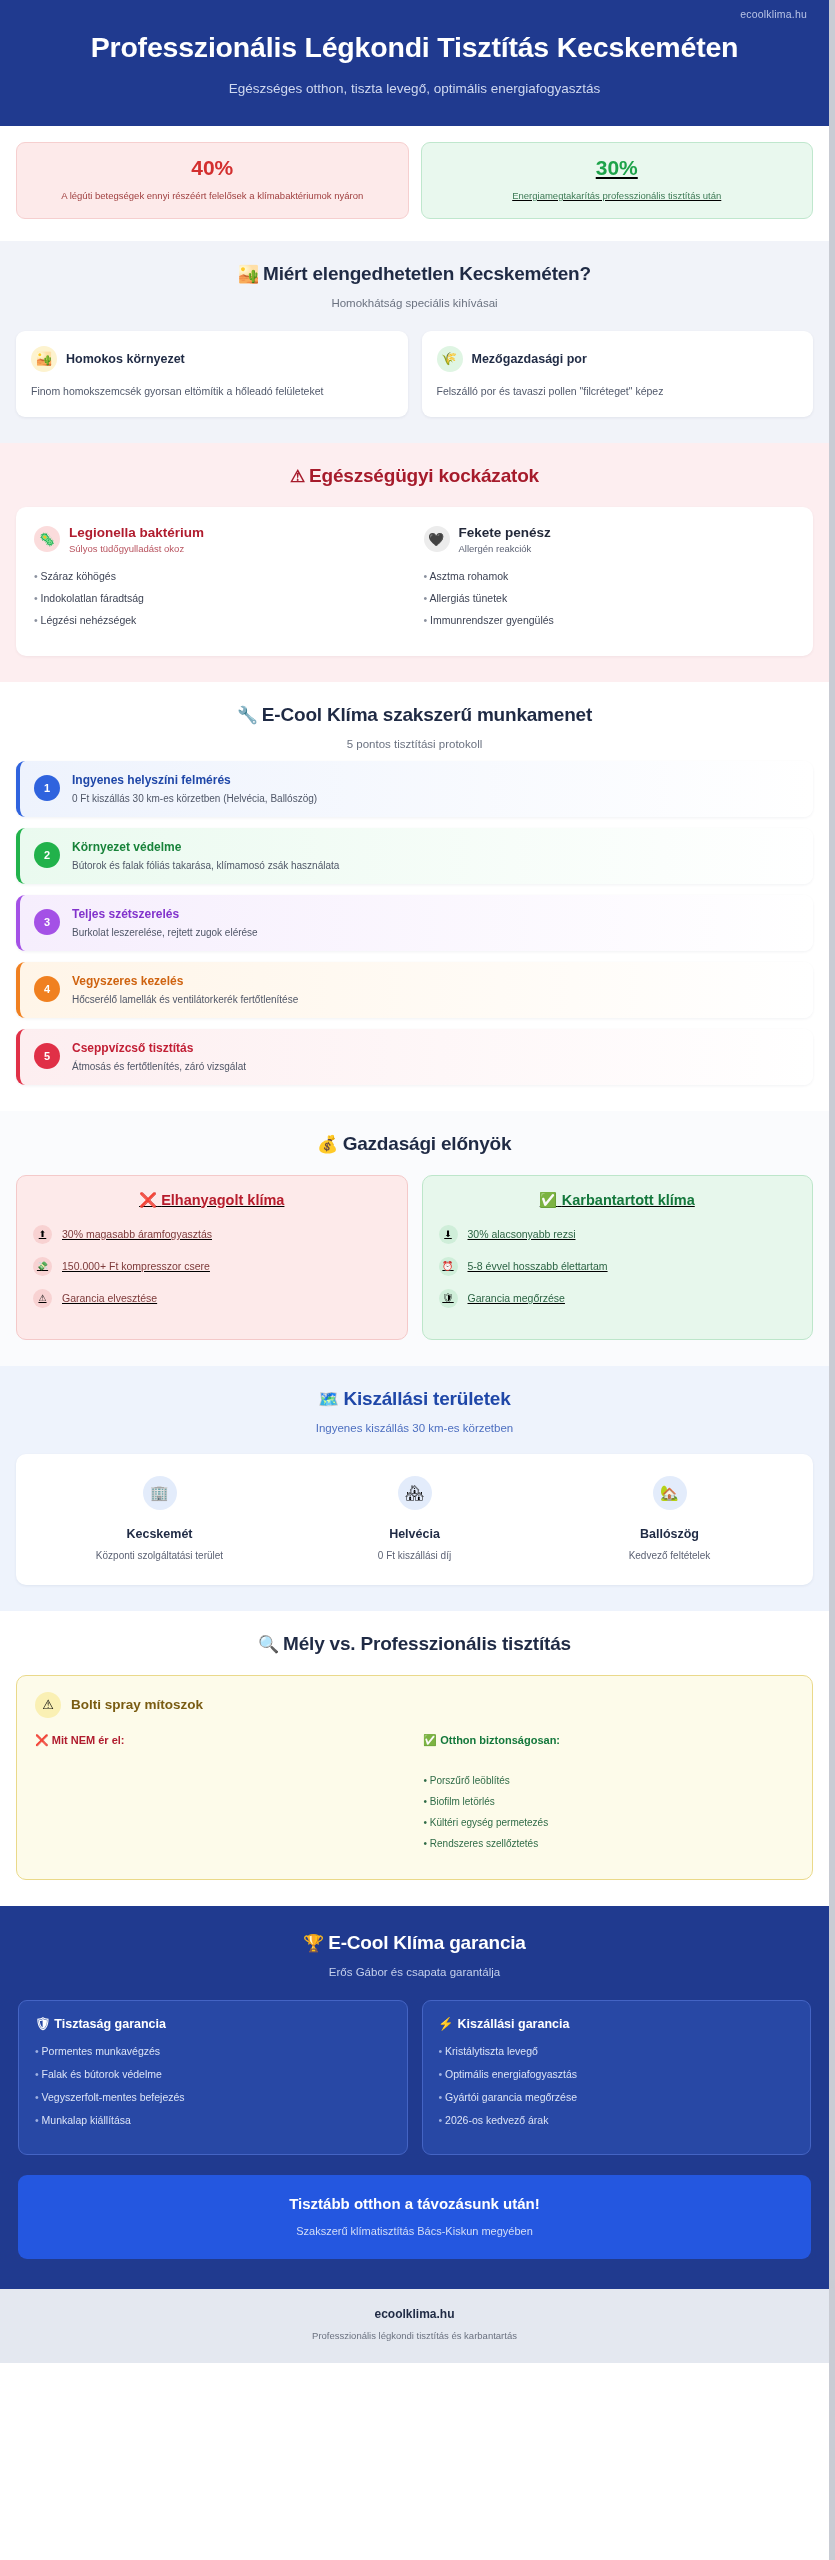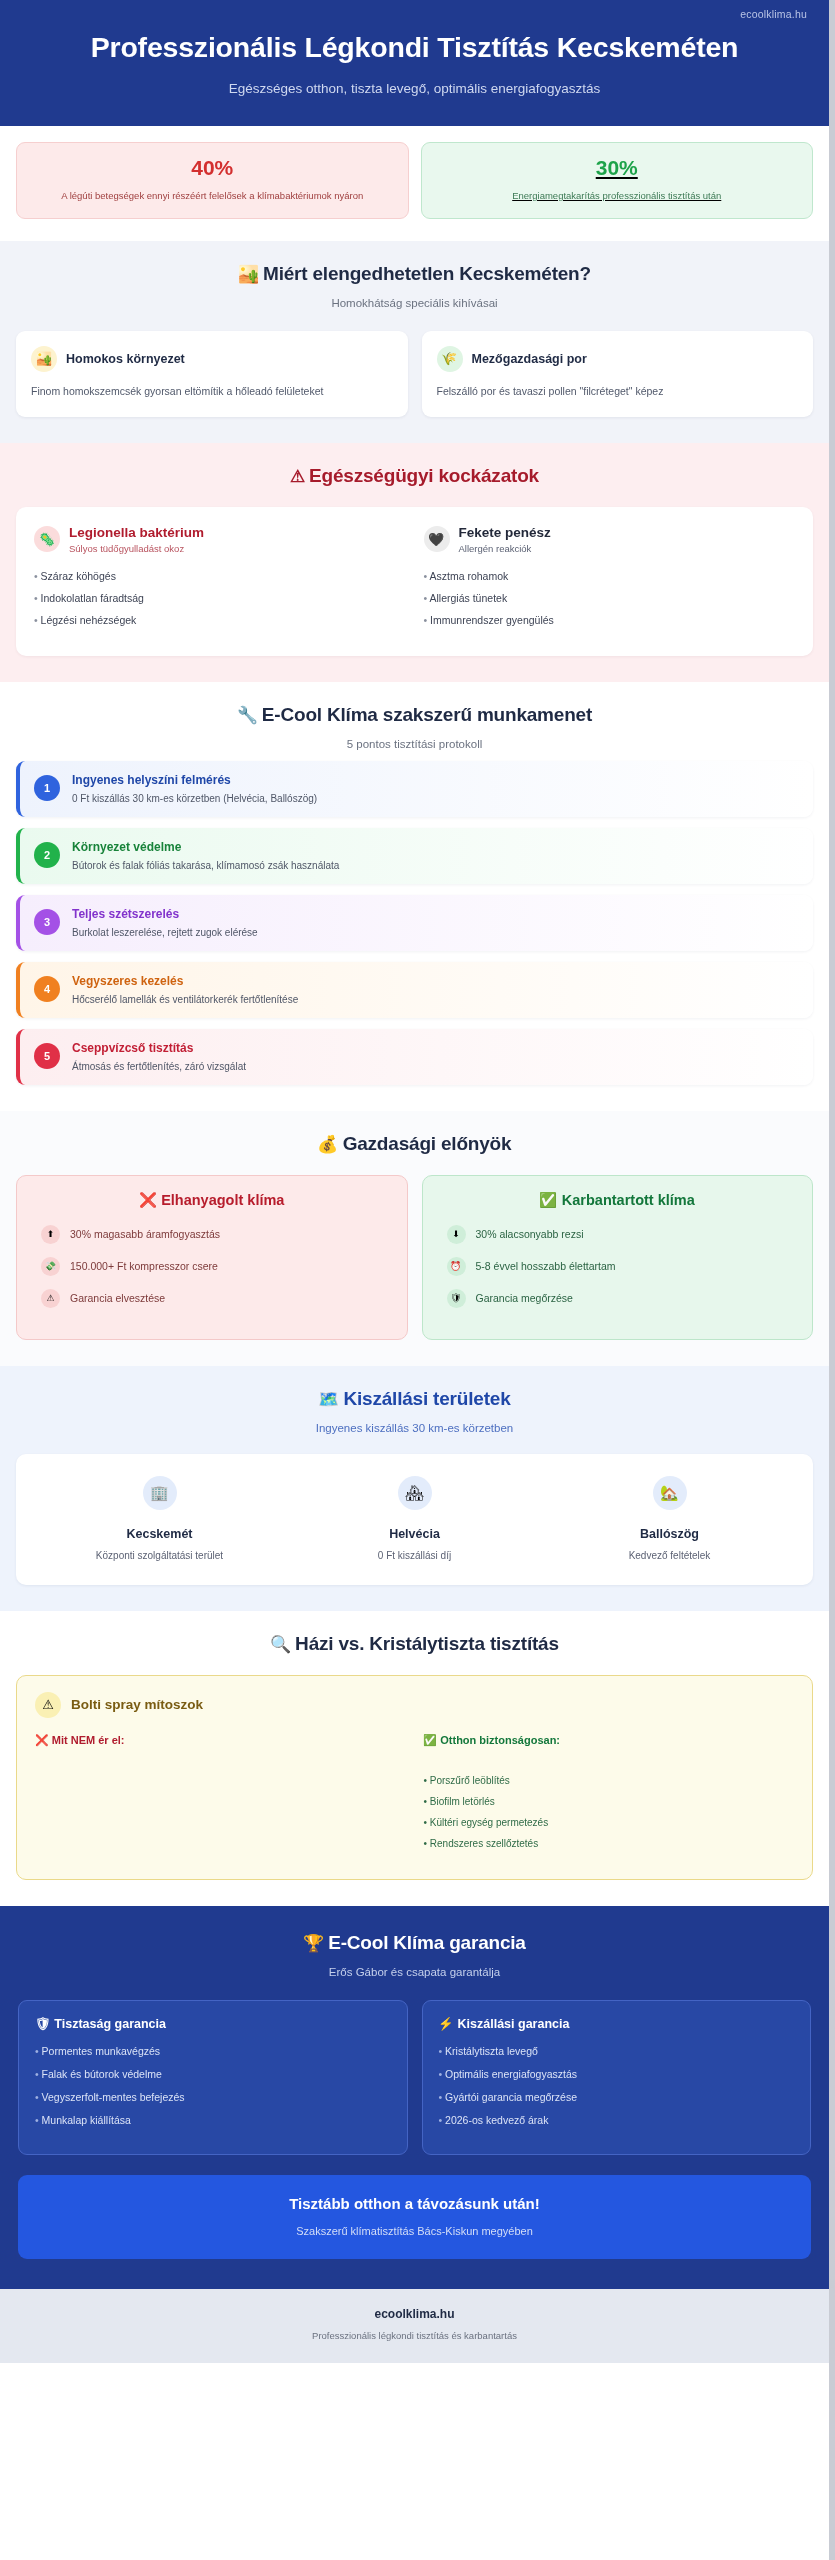--- a/index.html
+++ b/index.html
@@ -143,21 +143,21 @@
   .s3 { background:linear-gradient(90deg,#f6eefd,#ffffff); border-left:4px solid #a451e6; }
   .s3 .bub { background:#a451e6; } .s3 .st-title { color:#8233cc; }
   .s4 { background:linear-gradient(90deg,#fff5e8,#ffffff); border-left:4px solid #f08020; }
   .s4 .bub { background:#f08020; } .s4 .st-title { color:#cf6310; }
   .s5 { background:linear-gradient(90deg,#fdeef0,#ffffff); border-left:4px solid #e03047; }
   .s5 .bub { background:#e03047; } .s5 .st-title { color:#c21f35; }
 
   
   .economy { background:#fafbfd; }
   .eco-row { display:flex; gap:14px; margin-top:20px; }
-  .eco-card { flex:1; border-radius:10px; padding:16px 24px 18px; }
+  .eco-card { flex:1; border-radius:10px; padding:16px 16px 18px;text-decoration:underline; }
   .eco-card.bad  { background:#fdeaea; border:1px solid #f4c9c9; }
   .eco-card.good { background:#e7f7ec; border:1px solid #bde6ca; }
   .eco-title { text-align:center; font-size:14.5px; font-weight:bold; margin-bottom:16px; }
   .eco-card.bad .eco-title  { color:#b71c2c; }
   .eco-card.good .eco-title { color:#13773b; }
   .eco-item { display:flex; align-items:center; gap:10px; margin-bottom:13px; }
   .eco-ic {
     width:19px; height:19px; border-radius:50%; flex:0 0 auto;
     display:flex; align-items:center; justify-content:center; font-size:9px;
   }
@@ -419,21 +419,21 @@
       <div class="area">
         <div class="av">🏡</div>
         <div class="an">Ballószög</div>
         <div class="ad">Kedvező feltételek</div>
       </div>
     </div>
   </div>
 
   <div class="section diy">
     <div class="sec-title">
-      <span class="emo">🔍</span><span>Házi vs. Kristálytiszta tisztítás</span>
+      <span class="emo">🔍</span><span>Mély vs. Professzionális tisztítás</span>
     </div>
     <div class="diy-card">
       <div class="diy-head">
         <span class="ic-circle">⚠</span>
         <span class="diy-title">Bolti spray mítoszok</span>
       </div>
       <div class="diy-cols">
         <div class="diy-col bad">
           <div class="diy-ch bad">❌ Mit NEM ér el:</div>
         </div>

